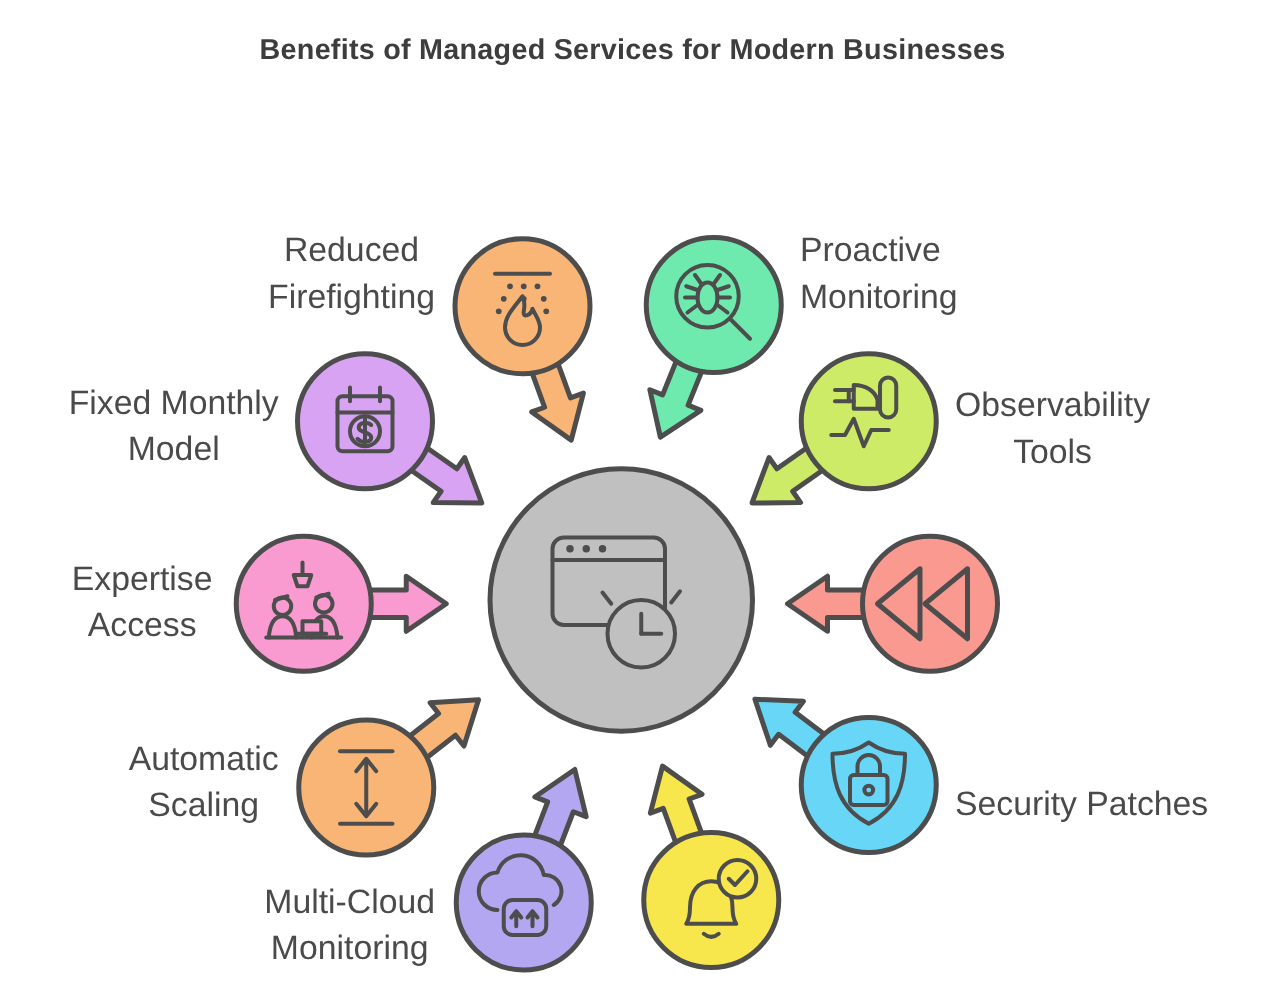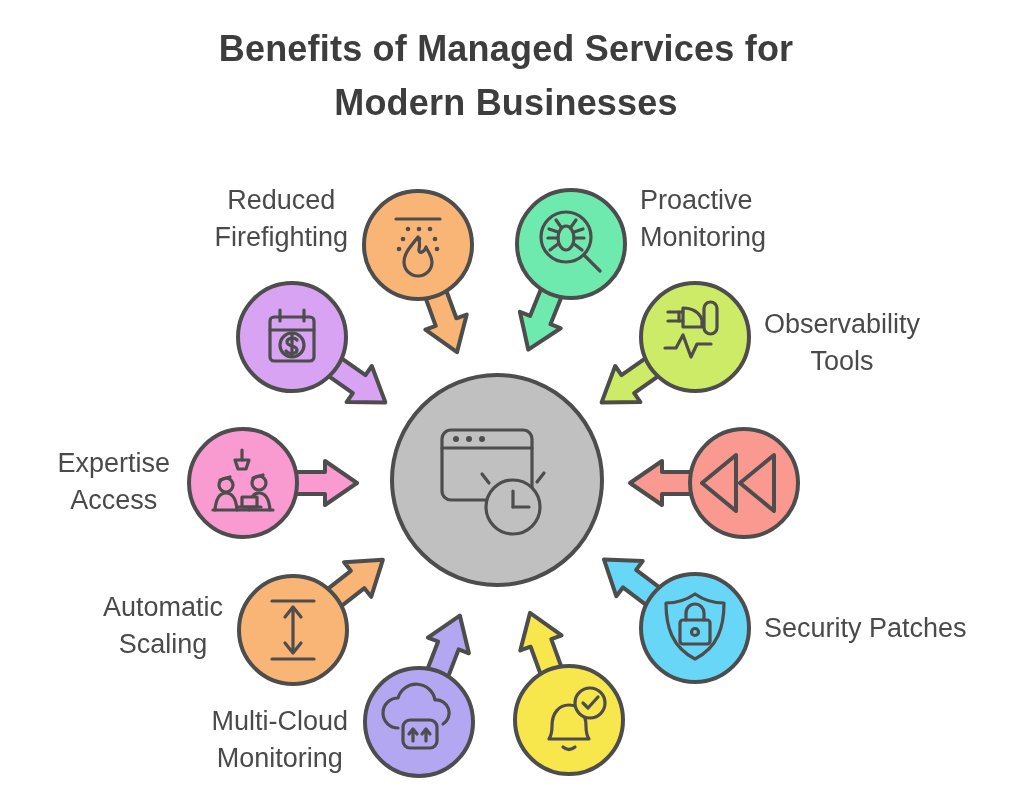--- a/index.html
+++ b/index.html
@@ -2,21 +2,21 @@
 <html><head>
 <meta charset="utf-8">
 <style>
   html,body { margin:0; padding:0; background:#ffffff; }
   .canvas {
     position:relative; width:1024px; height:805px; background:#ffffff;
     font-family:"Liberation Sans", sans-serif; overflow:hidden;
   }
   .title {
     position:absolute; top:22px; left:0; right:12px; margin:0 auto; width:700px;
-    text-align:center; font-size:36px; font-weight:bold; color:#3d3d3d;
+    text-align:center; font-size:23px; font-weight:bold; color:#3d3d3d;
     line-height:1.5; letter-spacing:0.2px;
   }
   .node, .hub { position:absolute; width:240px; height:240px; }
   .label {
     position:absolute; font-size:27px; line-height:37px; color:#4a4a4a;
     white-space:pre-line;
   }
   .label.r { text-align:center; }
   .bubble { stroke:#4d4d4d; stroke-width:4; }
   .arrow  { stroke:#4d4d4d; stroke-width:4; stroke-linejoin:round; }
@@ -106,20 +106,22 @@
         <rect x="98" y="100" width="44" height="44" rx="4"></rect>
         <path d="M98 113 H142"></path>
         <path d="M108 93 V104"></path>
           <path d="M132 93 V104"></path>
         <circle cx="120" cy="128" r="12"></circle>
         <path d="M125 123 c-3 -3 -10 -2 -10 2 c0 5 10 3 10 8 c0 4 -8 5 -11 1"></path>
         <path d="M120 118 V138"></path>
       </g>
     </svg>
   </div>
+  <div class="label r" style="right:801px; top:304px;">Fixed Monthly
+Model</div>
 
   <div class="node" style="left:575px; top:217px;">
     <svg width="240" height="240" viewBox="0 0 240 240">
       <g transform="rotate(145 120 120)">
         <polygon class="arrow" points="120,109 202,109 202,98 234,120 202,142 202,131 120,131" fill="#CDEB66"></polygon>
       </g>
       <circle class="bubble" cx="120" cy="120" r="54" fill="#CDEB66"></circle>
       <g class="ic">
         <path d="M93 95 H108"></path>
           <path d="M93 104 H108"></path>
@@ -195,21 +197,21 @@
       </g>
       <circle class="bubble" cx="120" cy="120" r="54" fill="#67D6F7"></circle>
       <g class="ic">
         <path d="M120 86 C130 93 140 95 149 95 C149 119 143 139 120 151 C97 139 91 119 91 95 C100 95 110 93 120 86 Z"></path>
         <rect x="105" y="112" width="30" height="24" rx="3"></rect>
         <path d="M111 112 v-7 a9 9 0 0 1 18 0 v7"></path>
         <circle cx="120" cy="124" r="3.5"></circle>
       </g>
     </svg>
   </div>
-  <div class="label" style="left:764px; top:610px;">Security Patches</div>
+  <div class="label" style="left:764px; top:625px;">Security Patches</div>
 
   <div class="node" style="left:299px; top:602px;">
     <svg width="240" height="240" viewBox="0 0 240 240">
       <g transform="rotate(-69 120 120)">
         <polygon class="arrow" points="120,109 202,109 202,98 234,120 202,142 202,131 120,131" fill="#B4A7F1"></polygon>
       </g>
       <circle class="bubble" cx="120" cy="120" r="54" fill="#B4A7F1"></circle>
       <g class="ic">
         <path d="M99 126 a15 15 0 0 1 0 -30 a19 19 0 0 1 37 2 a13 13 0 0 1 8 24"></path>
         <rect x="104" y="118" width="34" height="28" rx="7" fill="#B4A7F1"></rect>

